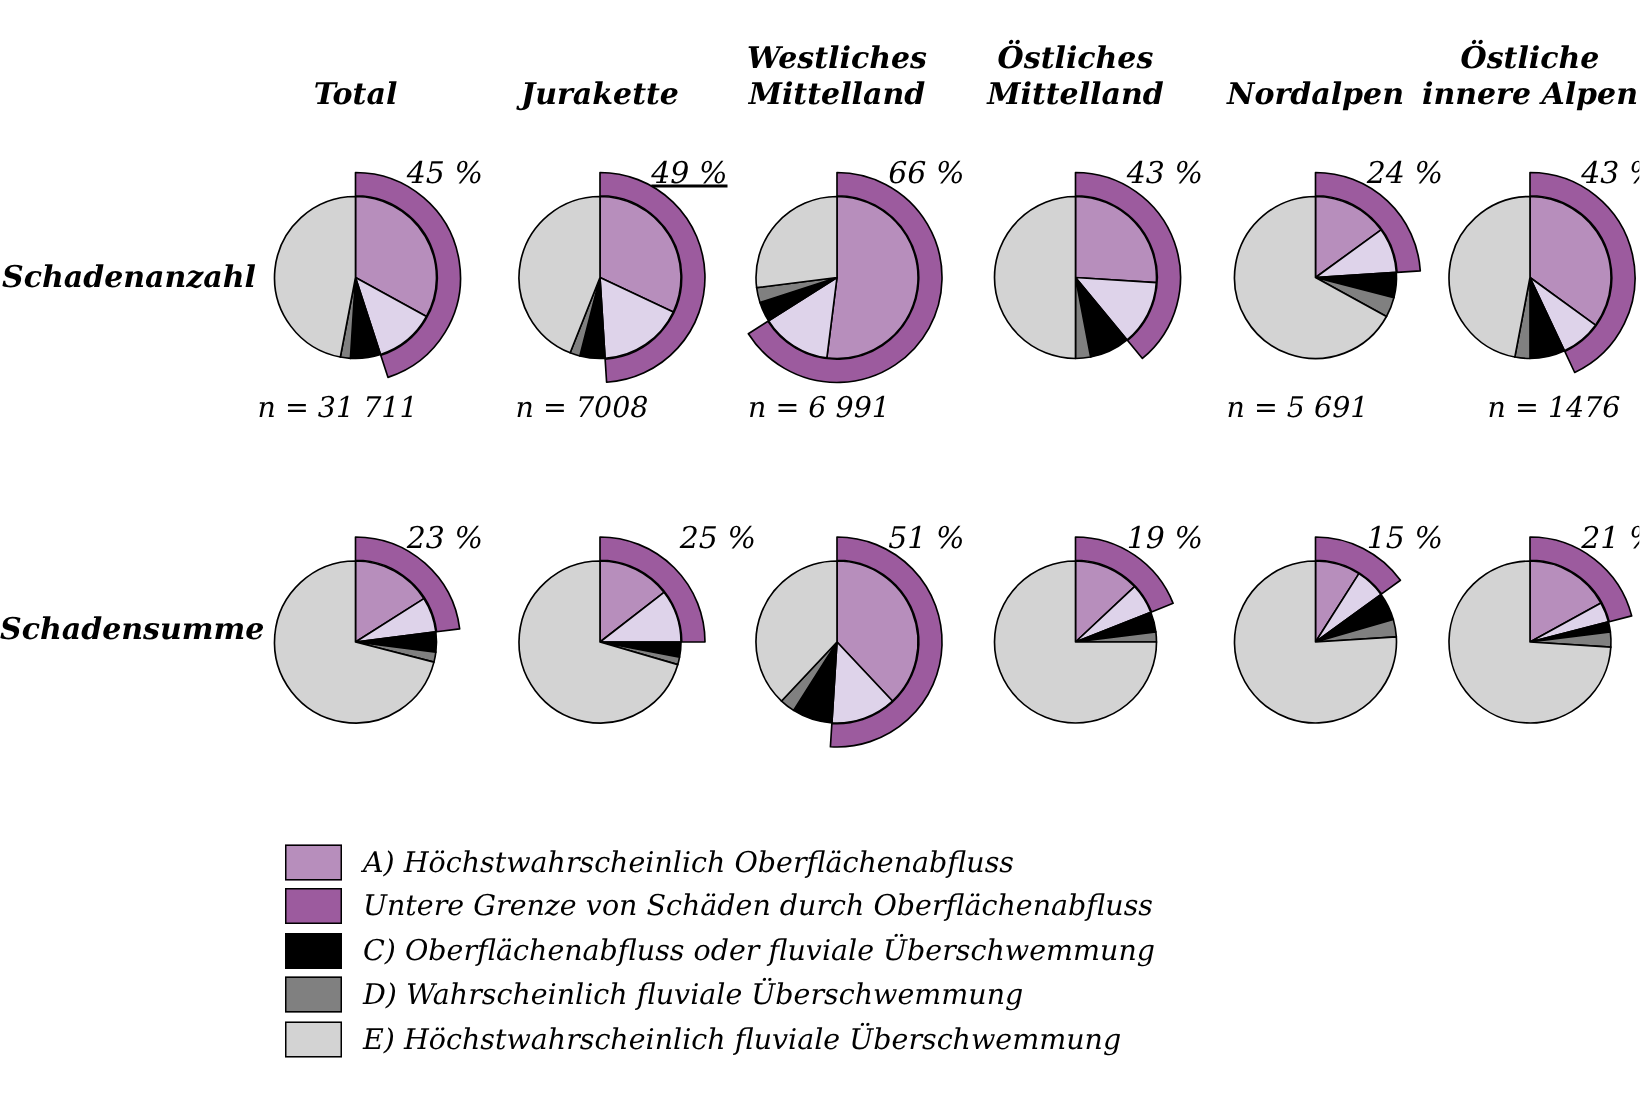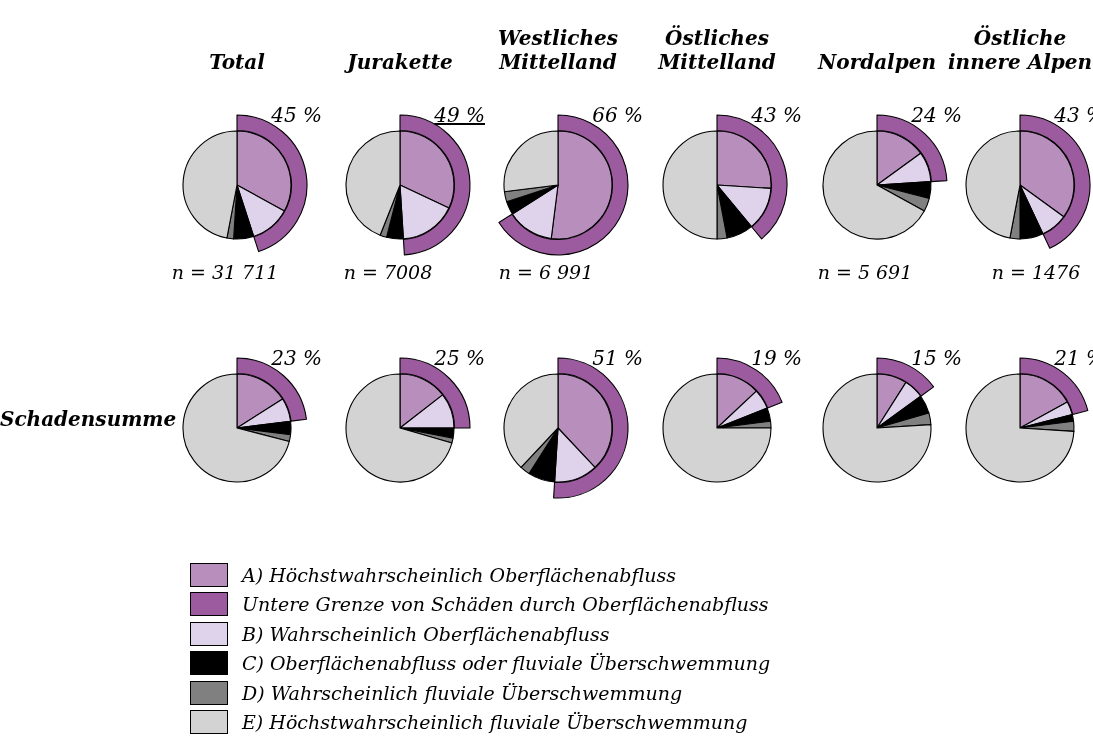--- a/index.html
+++ b/index.html
@@ -67,20 +67,21 @@
 <div class="figure" id="figure">
     <div class="col-header" style="left: 152px; top: 10px;">Total</div>
     <div class="col-header" style="left: 315px; top: 10px;">Jurakette</div>
     <div class="col-header" style="left: 473px; top: 10px;">Westliches
 Mittelland</div>
     <div class="col-header" style="left: 632px; top: 10px;">Östliches
 Mittelland</div>
     <div class="col-header" style="left: 792px; top: 10px;">Nordalpen</div>
     <div class="col-header" style="left: 935px; top: 10px;">Östliche
 innere Alpen</div>
+    <div class="row-label" style="left: 0px; top: 172px;">Schadenanzahl</div>
     <div class="pct-label" style="left: 192px; top: 103px;">45 %</div>
     <svg class="pie-svg" width="150" height="150" viewBox="-75 -75 150 150" style="left: 162px; top: 110px;">
       <path d="M 0 0 L 0.00 -54.00 A 54 54 0 0 1 47.32 26.01 Z" fill="#b78ebc" stroke="#000000" stroke-width="1.1" stroke-linejoin="round"></path>
       <path d="M 0 0 L 47.32 26.01 A 54 54 0 0 1 16.69 51.36 Z" fill="#ded3ea" stroke="#000000" stroke-width="1.1" stroke-linejoin="round"></path>
       <path d="M 0 0 L 16.69 51.36 A 54 54 0 0 1 -3.39 53.89 Z" fill="#000000" stroke="#000000" stroke-width="1.1" stroke-linejoin="round"></path>
       <path d="M 0 0 L -3.39 53.89 A 54 54 0 0 1 -10.12 53.04 Z" fill="#808080" stroke="#000000" stroke-width="1.1" stroke-linejoin="round"></path>
       <path d="M 0 0 L -10.12 53.04 A 54 54 0 0 1 -0.00 -54.00 Z" fill="#d3d3d3" stroke="#000000" stroke-width="1.1" stroke-linejoin="round"></path>
       <path d="M 0.00 -70.00 A 70 70 0 0 1 21.63 66.57 L 16.84 51.83 A 54.5 54.5 0 0 0 0.00 -54.50 Z" fill="#9c5b9e" stroke="#000000" stroke-width="1.1" stroke-linejoin="round"></path>
     </svg>
     <div class="n-label" style="left: 140px; top: 261px;">n = 31 711</div>
@@ -136,21 +137,21 @@
     <div class="row-label" style="left: 0px; top: 407px;">Schadensumme</div>
     <div class="pct-label" style="left: 192px; top: 346px;">23 %</div>
     <svg class="pie-svg" width="150" height="150" viewBox="-75 -75 150 150" style="left: 162px; top: 353px;">
       <path d="M 0 0 L 0.00 -54.00 A 54 54 0 0 1 45.59 -28.93 Z" fill="#b78ebc" stroke="#000000" stroke-width="1.1" stroke-linejoin="round"></path>
       <path d="M 0 0 L 45.59 -28.93 A 54 54 0 0 1 53.57 -6.77 Z" fill="#ded3ea" stroke="#000000" stroke-width="1.1" stroke-linejoin="round"></path>
       <path d="M 0 0 L 53.57 -6.77 A 54 54 0 0 1 53.57 6.77 Z" fill="#000000" stroke="#000000" stroke-width="1.1" stroke-linejoin="round"></path>
       <path d="M 0 0 L 53.57 6.77 A 54 54 0 0 1 52.30 13.43 Z" fill="#808080" stroke="#000000" stroke-width="1.1" stroke-linejoin="round"></path>
       <path d="M 0 0 L 52.30 13.43 A 54 54 0 1 1 -0.00 -54.00 Z" fill="#d3d3d3" stroke="#000000" stroke-width="1.1" stroke-linejoin="round"></path>
       <path d="M 0.00 -70.00 A 70 70 0 0 1 69.45 -8.77 L 54.07 -6.83 A 54.5 54.5 0 0 0 0.00 -54.50 Z" fill="#9c5b9e" stroke="#000000" stroke-width="1.1" stroke-linejoin="round"></path>
     </svg>
-    <div class="pct-label" style="left: 355px; top: 346px;">25 %</div>
+    <div class="pct-label" style="left: 374px; top: 346px;">25 %</div>
     <svg class="pie-svg" width="150" height="150" viewBox="-75 -75 150 150" style="left: 325px; top: 353px;">
       <path d="M 0 0 L 0.00 -54.00 A 54 54 0 0 1 42.67 -33.10 Z" fill="#b78ebc" stroke="#000000" stroke-width="1.1" stroke-linejoin="round"></path>
       <path d="M 0 0 L 42.67 -33.10 A 54 54 0 0 1 54.00 -0.00 Z" fill="#ded3ea" stroke="#000000" stroke-width="1.1" stroke-linejoin="round"></path>
       <path d="M 0 0 L 54.00 -0.00 A 54 54 0 0 1 53.04 10.12 Z" fill="#000000" stroke="#000000" stroke-width="1.1" stroke-linejoin="round"></path>
       <path d="M 0 0 L 53.04 10.12 A 54 54 0 0 1 51.86 15.07 Z" fill="#808080" stroke="#000000" stroke-width="1.1" stroke-linejoin="round"></path>
       <path d="M 0 0 L 51.86 15.07 A 54 54 0 1 1 -0.00 -54.00 Z" fill="#d3d3d3" stroke="#000000" stroke-width="1.1" stroke-linejoin="round"></path>
       <path d="M 0.00 -70.00 A 70 70 0 0 1 70.00 -0.00 L 54.50 -0.00 A 54.5 54.5 0 0 0 0.00 -54.50 Z" fill="#9c5b9e" stroke="#000000" stroke-width="1.1" stroke-linejoin="round"></path>
     </svg>
     <div class="pct-label" style="left: 513px; top: 346px;">51 %</div>
     <svg class="pie-svg" width="150" height="150" viewBox="-75 -75 150 150" style="left: 483px; top: 353px;">
@@ -191,24 +192,20 @@
     <div class="legend">
       <div class="legend-entry">
         <span class="legend-swatch" style="background: rgb(183, 142, 188);"></span>
         <span class="legend-label">A) Höchstwahrscheinlich Oberflächenabfluss</span>
       </div>
       <div class="legend-entry">
         <span class="legend-swatch" style="background: rgb(156, 91, 158);"></span>
         <span class="legend-label">Untere Grenze von Schäden durch Oberflächenabfluss</span>
       </div>
       <div class="legend-entry">
-        <span class="legend-swatch" style="background: rgb(222, 211, 234);"></span>
-        <span class="legend-label">B) Wahrscheinlich Oberflächenabfluss</span>
-      </div>
-      <div class="legend-entry">
         <span class="legend-swatch" style="background: rgb(0, 0, 0);"></span>
         <span class="legend-label">C) Oberflächenabfluss oder fluviale Überschwemmung</span>
       </div>
       <div class="legend-entry">
         <span class="legend-swatch" style="background: rgb(128, 128, 128);"></span>
         <span class="legend-label">D) Wahrscheinlich fluviale Überschwemmung</span>
       </div>
       <div class="legend-entry">
         <span class="legend-swatch" style="background: rgb(211, 211, 211);"></span>
         <span class="legend-label">E) Höchstwahrscheinlich fluviale Überschwemmung</span>

